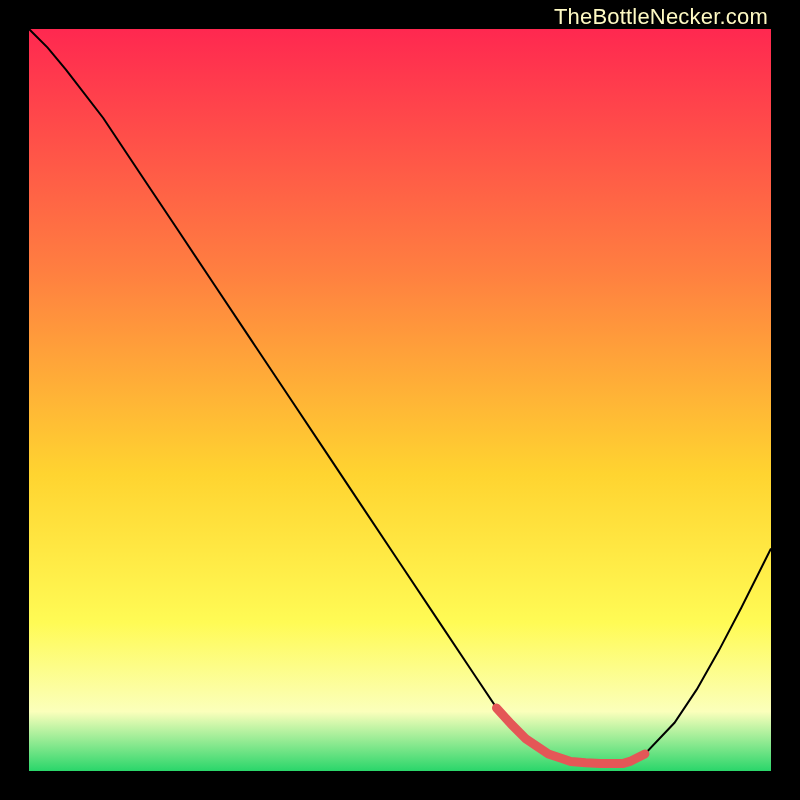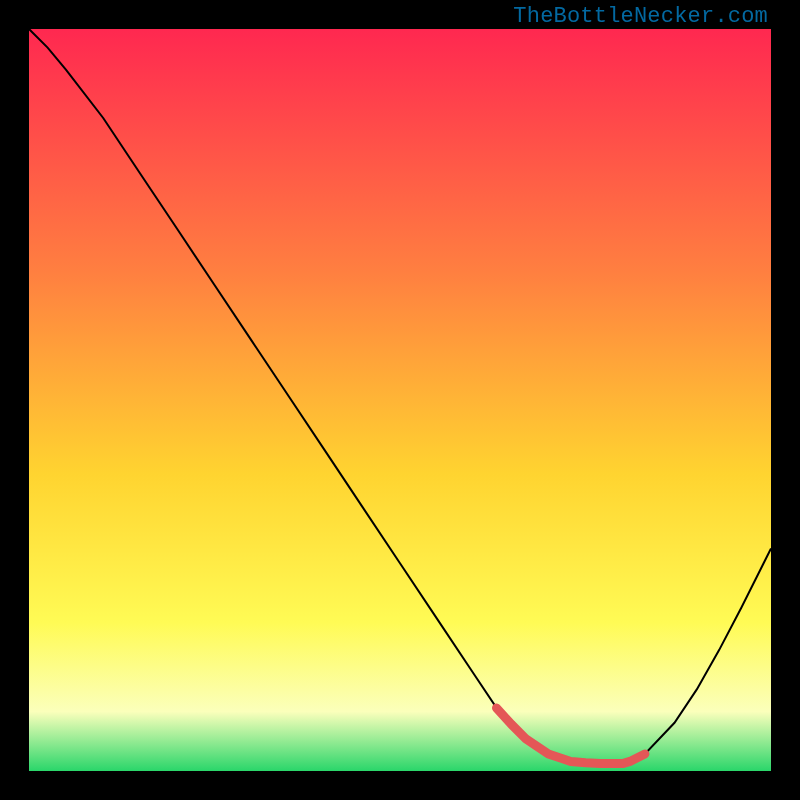--- a/index.html
+++ b/index.html
@@ -22,23 +22,23 @@
     position: absolute;
     left: 29px;
     top: 29px;
     width: 742px;
     height: 742px;
   }
   .watermark {
     position: absolute;
     top: 4px;
     right: 32px;
-    font-family: Liberation Mono, monospace;
+    font-family: Liberation Sans, sans-serif;
     font-size: 22px;
-    color: #0369a1;
+    color: #fef9c3;
     letter-spacing: 0.2px;
   }
 </style>
 </head>
 <body>
 
 <div class="frame">
   <svg class="plot" viewBox="0 0 742 742">
     <defs>
       <linearGradient id="bg-grad" x1="0" y1="0" x2="0" y2="1">

